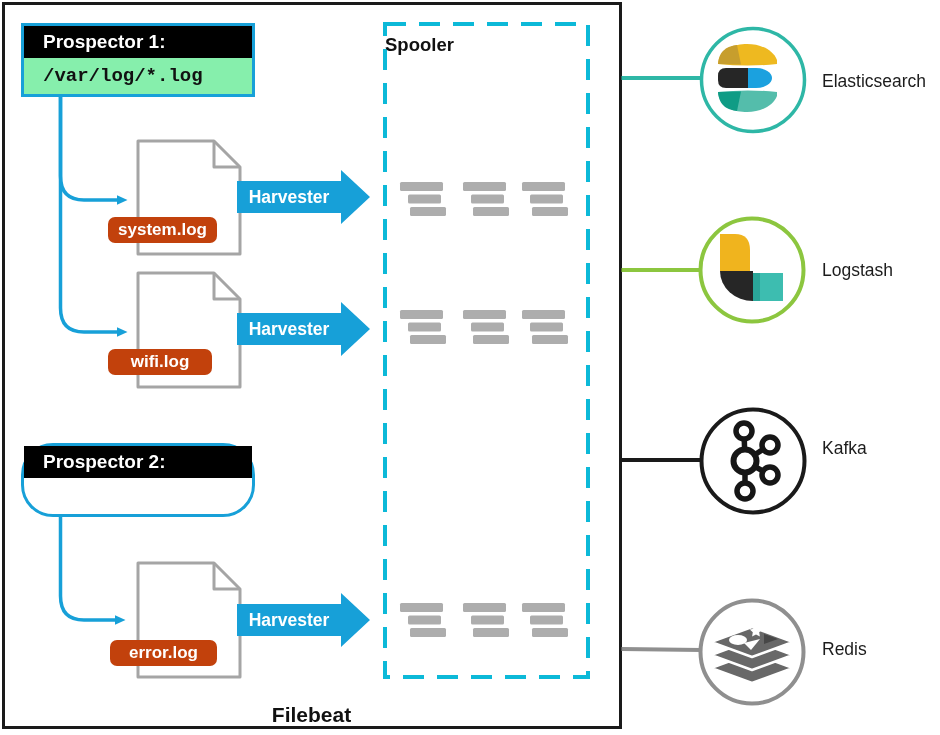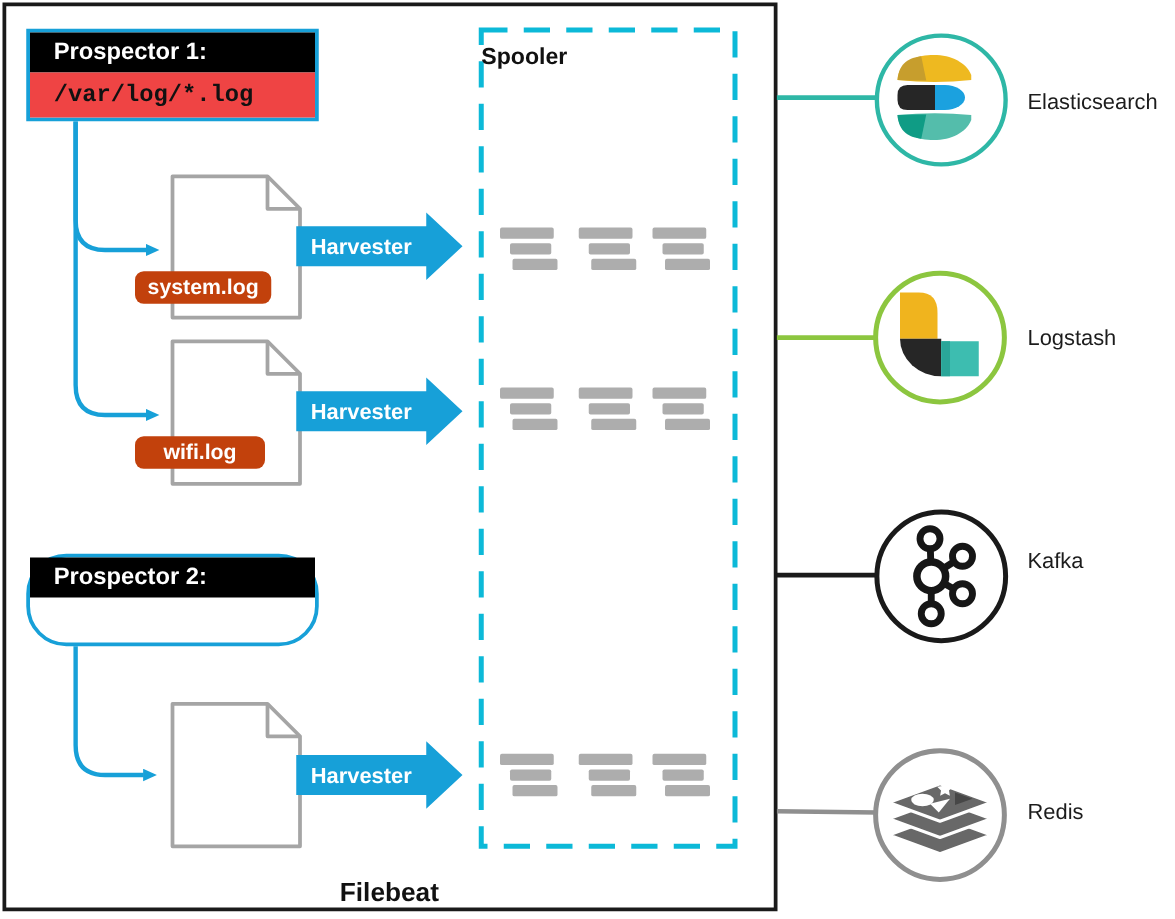--- a/index.html
+++ b/index.html
@@ -3,21 +3,21 @@
 <meta charset="utf-8">
 <style>
   html,body{margin:0;padding:0;background:#fff;}
   .stage{position:relative;width:940px;height:735px;background:#fff;overflow:hidden;
          font-family:"Liberation Sans", sans-serif;}
   .abs{position:absolute;}
   .layer{position:absolute;left:0;top:0;}
   .prospector{box-sizing:border-box;width:234px;height:74px;border:3px solid #17a0d8;background:#fff;}
   .prospector .hd{height:32px;line-height:32px;background:#000000;color:#fff;
                   font-weight:bold;font-size:19px;padding-left:19px;}
-  .prospector .bd{height:36px;line-height:36px;background:#ef4444;color:#111;
+  .prospector .bd{height:36px;line-height:36px;background:#86efac;color:#111;
                   font-family:"Liberation Mono", monospace;font-weight:bold;font-size:19px;
                   padding-left:19px;white-space:nowrap;}
   .badge{background:#c2410c;color:#fff;font-weight:bold;font-size:17px;text-align:center;
          height:26px;line-height:26px;border-radius:7px;}
   .harvester-label{width:104px;height:24px;line-height:24px;text-align:center;color:#fff;
                    font-weight:bold;font-size:17.5px;}
   .spooler-label{width:203px;font-weight:bold;font-size:18.5px;color:#111;height:24px;line-height:24px;}
   .filebeat-label{width:617px;text-align:center;font-weight:bold;font-size:21px;color:#111;height:26px;line-height:26px;}
   .output-label{font-size:17.5px;color:#1c1c1c;height:24px;line-height:24px;white-space:nowrap;}
 </style>
@@ -154,20 +154,21 @@
     <div class="hd">Prospector 1:</div>
     <div class="bd">/var/log/*.log</div>
   </div>
 
   <div class="abs prospector" style="left:21px;top:443px;border-radius:32px;">
     <div class="hd">Prospector 2:</div>
   </div>
 
   <div class="abs badge" style="left:108px;top:217px;width:109px;">system.log</div>
   <div class="abs badge" style="left:108px;top:349px;width:104px;">wifi.log</div>
+  <div class="abs badge" style="left:110px;top:640px;width:107px;">error.log</div>
 
   <div class="abs harvester-label" style="left:237px;top:185px;">Harvester</div>
   <div class="abs harvester-label" style="left:237px;top:317px;">Harvester</div>
   <div class="abs harvester-label" style="left:237px;top:608px;">Harvester</div>
 
   <div class="abs spooler-label" style="left:385px;top:33px;">Spooler</div>
   <div class="abs filebeat-label" style="left:3px;top:702px;">Filebeat</div>
 
   <div class="abs output-label" style="left:822px;top:69px;">Elasticsearch</div>
   <div class="abs output-label" style="left:822px;top:258px;">Logstash</div>

